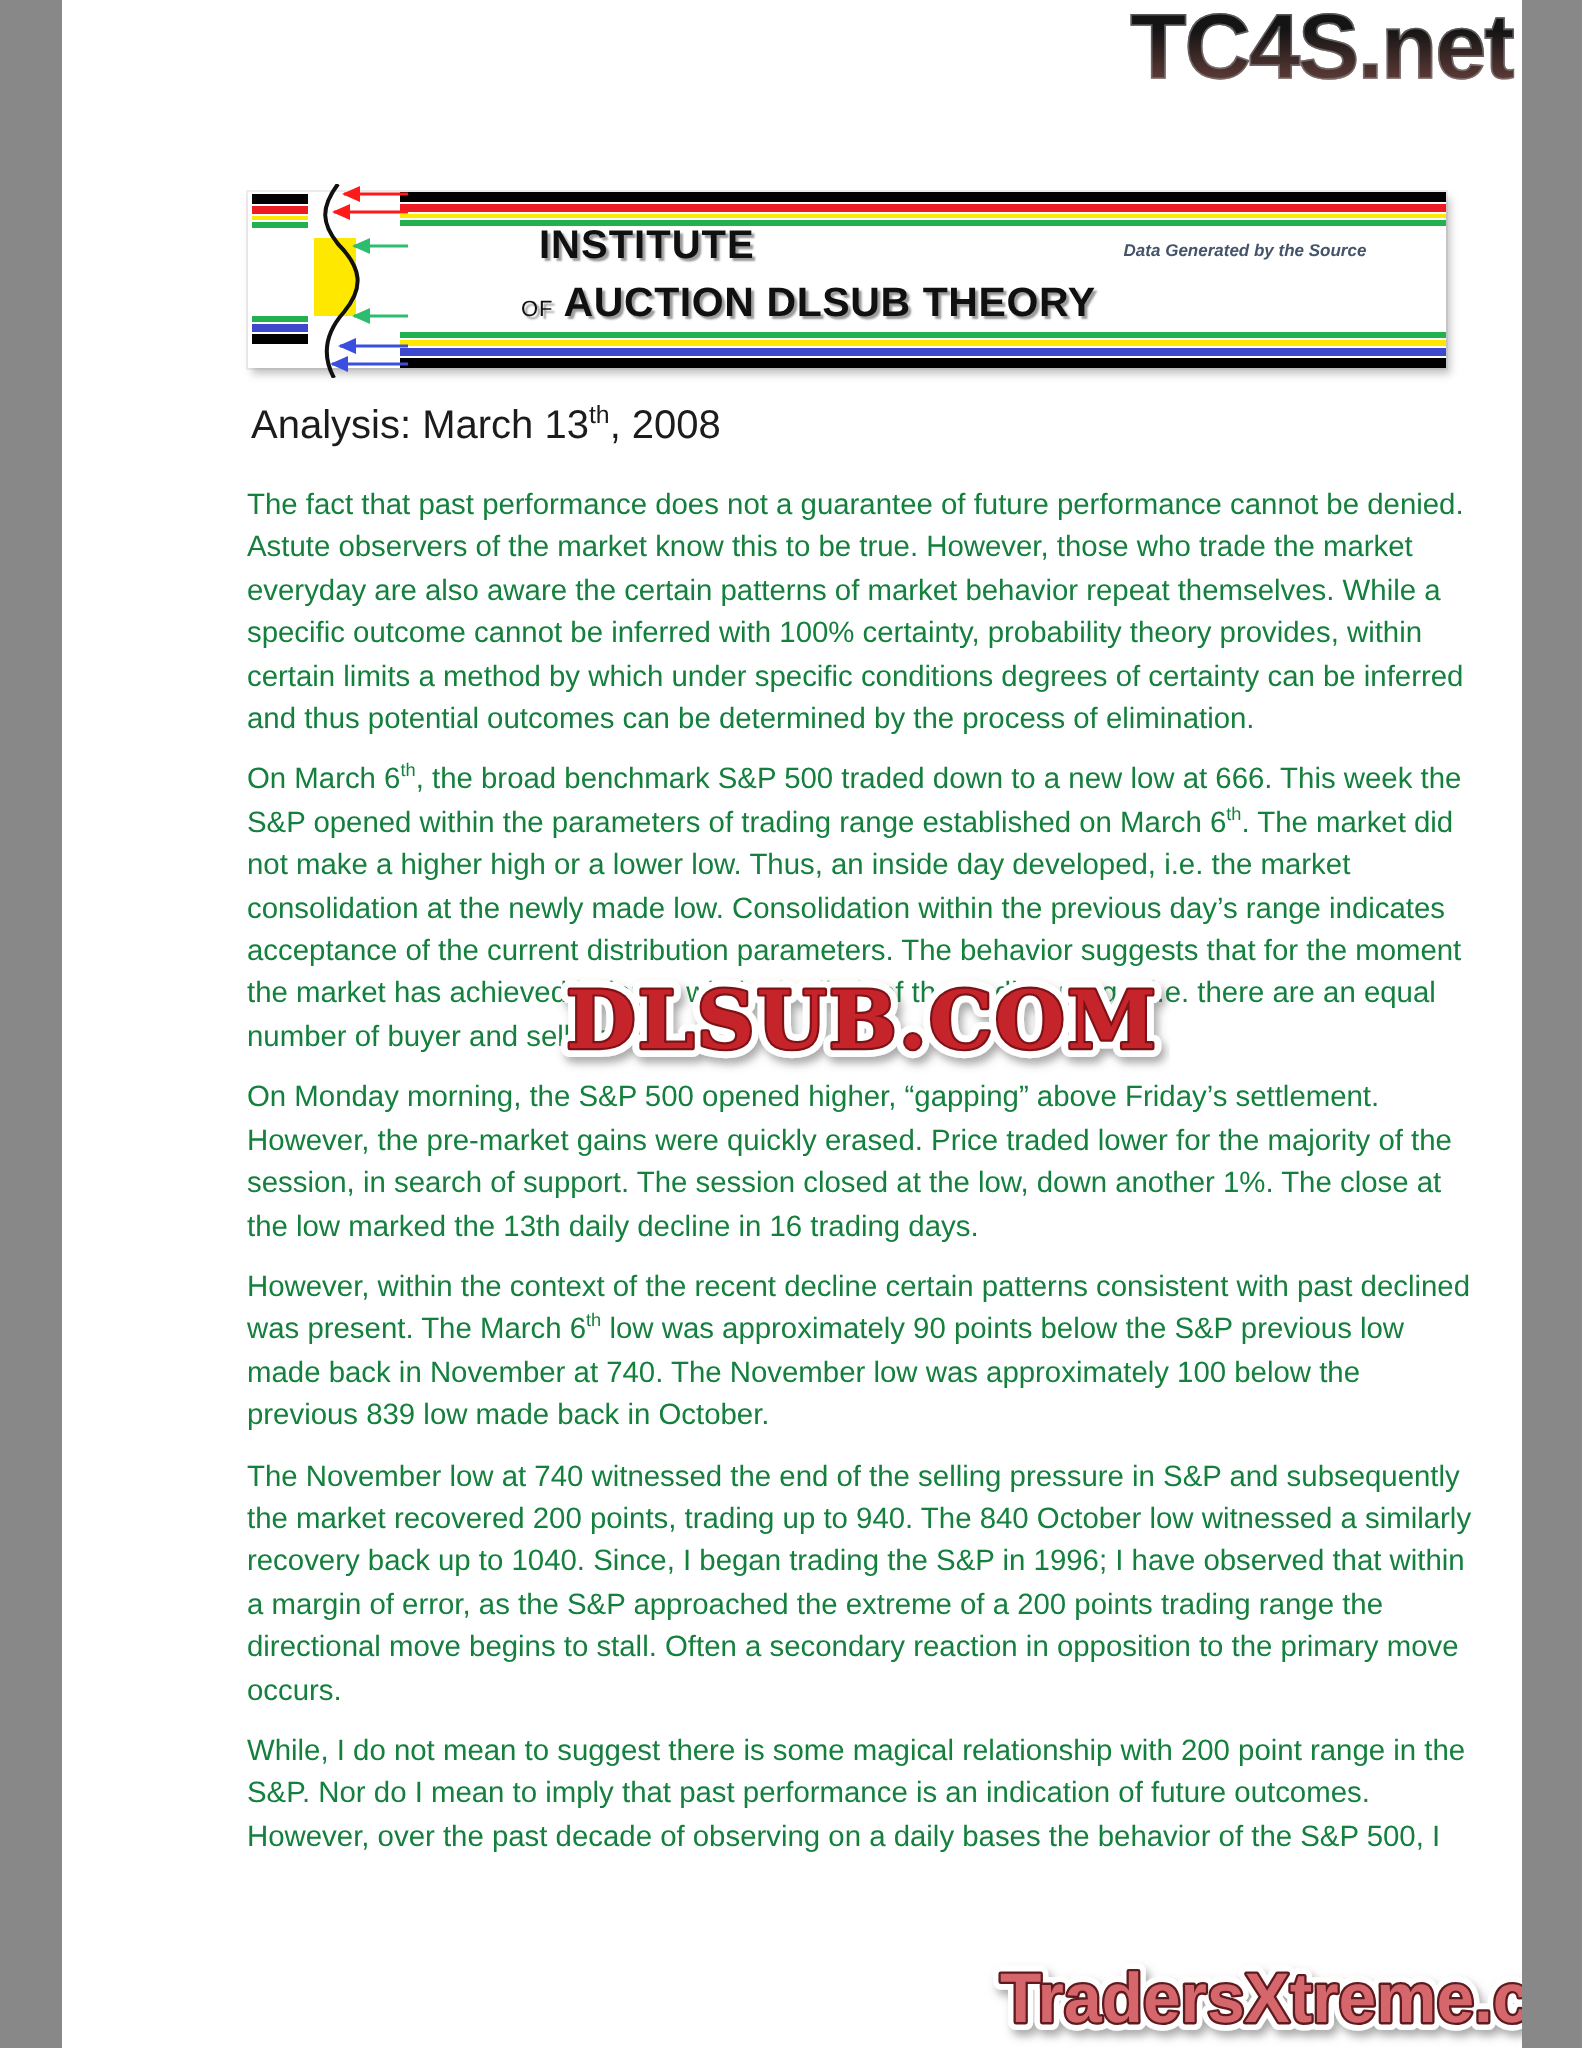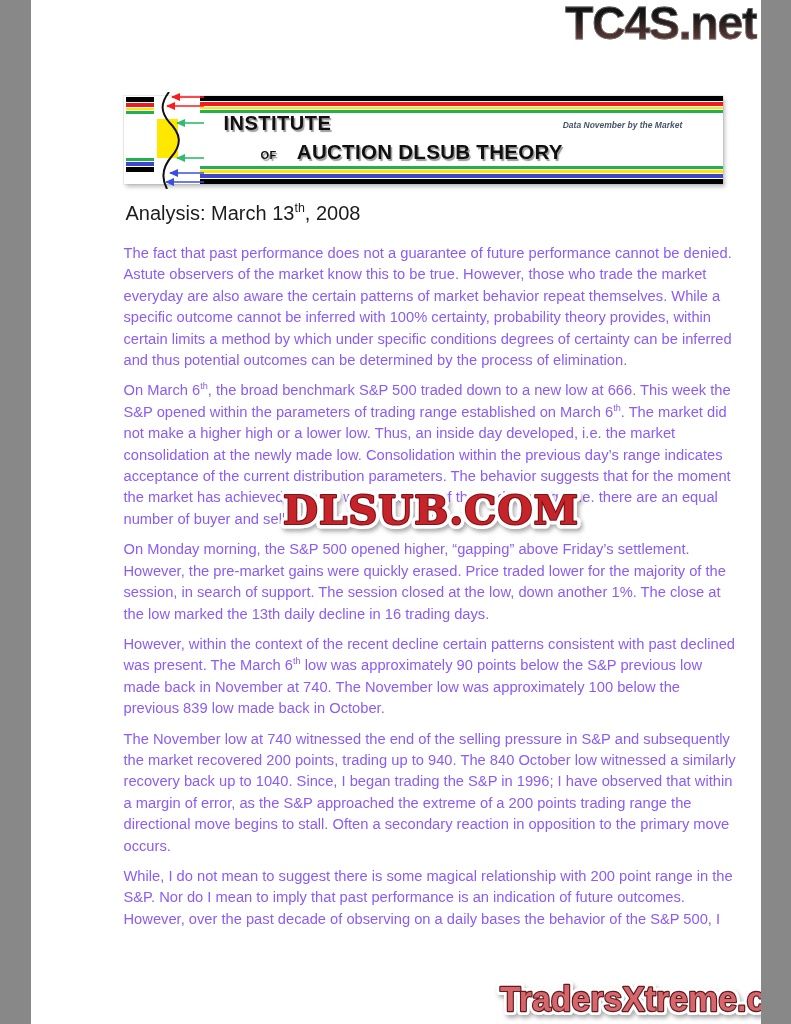--- a/index.html
+++ b/index.html
@@ -28,32 +28,33 @@
   .st-g1{top:14px;height:3px;background:var(--stripe-green,#22b14c);}
   .st-g2{bottom:15px;height:3px;background:var(--stripe-green,#22b14c);}
   .st-y2{bottom:11px;height:3px;background:var(--stripe-yellow,#ffe800);}
   .st-b2{bottom:6px;height:4px;background:var(--stripe-blue,#3f48cc);}
   .st-k2{bottom:0;height:5px;background:var(--stripe-black,#000);}
   .emblem{position:absolute;left:0;top:-4px;}
   .title-block{position:absolute;left:100px;top:16px;color:#101010;}
   .title-line1{
     font-size:20px;font-weight:bold;letter-spacing:.5px;
     text-shadow:1.5px 1.5px 1px rgba(130,130,130,.8);
+    margin-left:46px;
   }
   .title-line2{margin-top:5px;white-space:nowrap;text-shadow:1.5px 1.5px 1px rgba(130,130,130,.8);}
-  .title-of{font-size:11px;font-weight:bold;margin-left:37px;margin-right:20px;letter-spacing:.5px;}
+  .title-of{font-size:11px;font-weight:normal;margin-left:37px;margin-right:5px;letter-spacing:.5px;}
   .title-amt{font-size:20.5px;font-weight:bold;letter-spacing:.3px;}
   .tagline{
     position:absolute;right:4px;top:24px;width:192px;text-align:center;
     font-size:8.5px;line-height:11px;font-style:italic;font-weight:bold;
     color:var(--tagline,#44546A);
   }
   
   .date-line{position:absolute;left:95px;top:202px;font-size:20px;color:#1c1c1c;}
-  .body-text{position:absolute;left:93px;top:243px;width:614px;color:#8b5cf6;}
+  .body-text{position:absolute;left:93px;top:243px;width:614px;color:#15803d;}
   .body-text p{margin:0 0 9px 0;font-size:14.7px;line-height:21.4px;}
   sup{font-size:62%;line-height:0;}
   
   .dlsub{position:absolute;left:246px;top:483px;}
   .dlsub text{
     font-family:"DejaVu Serif", serif;font-weight:bold;font-size:40px;letter-spacing:1px;
   }
   .traders{position:absolute;left:462px;top:974px;}
   .traders text{
     font-family:"Liberation Sans", sans-serif;font-weight:bold;font-size:35px;
@@ -110,21 +111,21 @@
     </svg>
 
     <div class="title-block">
       <div class="title-line1">INSTITUTE</div>
       <div class="title-line2">
         <span class="title-of">OF</span><span class="title-amt">AUCTION DLSUB THEORY</span>
       </div>
     </div>
 
     <div class="tagline">
-      <div>Data  November by the Market</div>
+      <div>Data  Generated by the Source</div>
     </div>
   </div>
 
   <div class="date-line">Analysis: March 13<sup>th</sup>, 2008</div>
 
   <div class="body-text">
     <p>The fact that past performance does not a guarantee of future performance cannot be denied. Astute observers of the market know this to be true. However, those who trade the market everyday are also aware the certain patterns of market behavior repeat themselves.  While a specific outcome cannot be inferred with 100% certainty, probability theory provides, within certain limits a method by which under specific conditions degrees of certainty can be inferred and thus potential outcomes can be determined by the process of elimination.</p>
     <p>On March 6<sup>th</sup>, the broad benchmark S&amp;P 500 traded down to a new low at 666. This week the S&amp;P opened within the parameters of trading range established on March 6<sup>th</sup>. The market did not make a higher high or a lower low. Thus, an inside day developed, i.e. the market consolidation at the newly made low. Consolidation within the previous day’s range indicates acceptance of the current distribution parameters. The behavior suggests that for the moment the market has achieved balance within the limit of the trading range, i.e. there are an equal number of buyer and sellers.</p>
     <p>On Monday morning, the S&amp;P 500 opened higher, “gapping” above Friday’s settlement. However, the pre-market gains were quickly erased. Price traded lower for the majority of the session, in search of support. The session closed at the low, down another 1%.  The close at the low marked the 13th daily decline in 16 trading days.</p>
     <p>However, within the context of the recent decline certain patterns consistent with past declined was present. The March 6<sup>th</sup> low was approximately 90 points below the S&amp;P previous low made back in November at 740. The November low was approximately 100 below the previous 839 low made back in October.</p>

